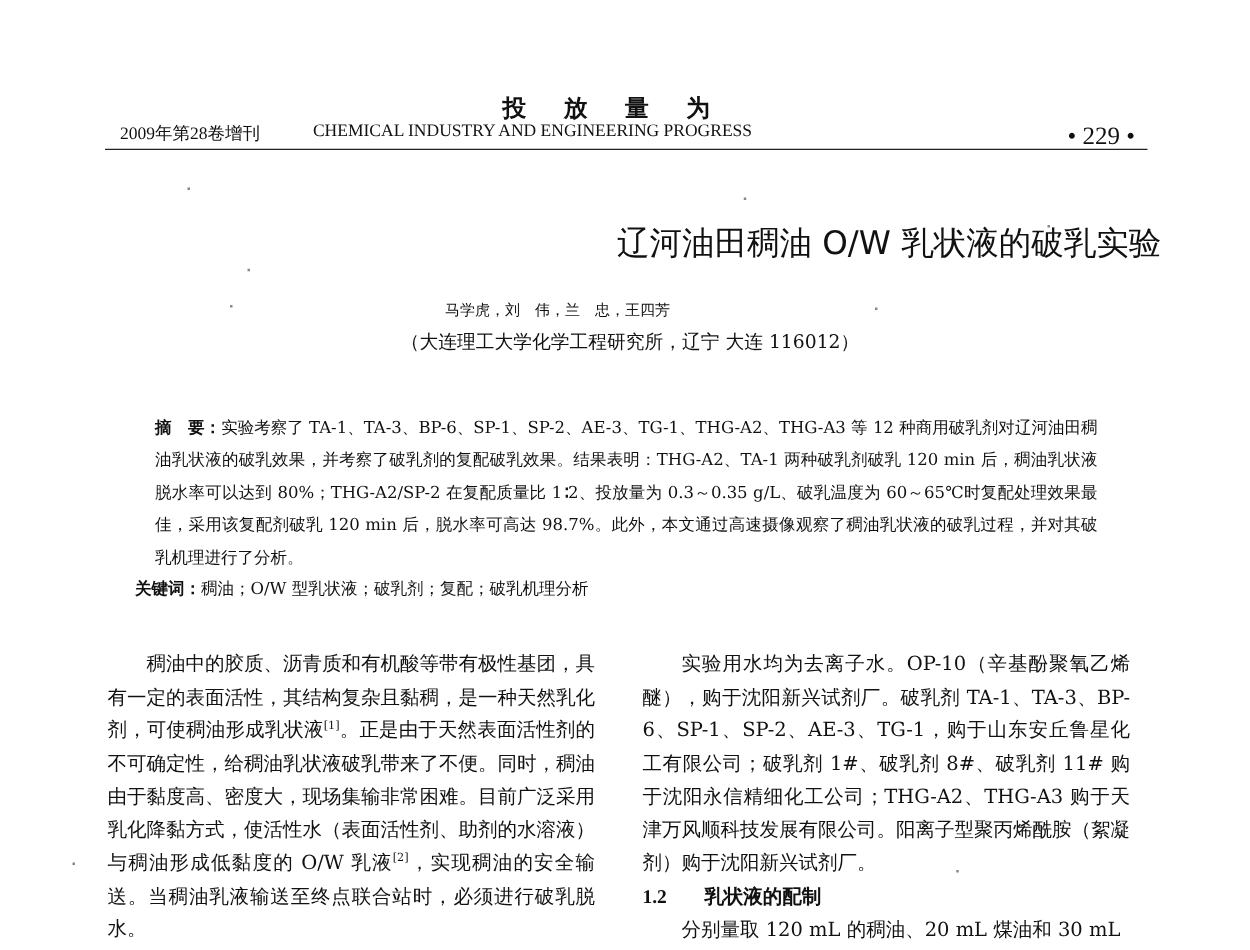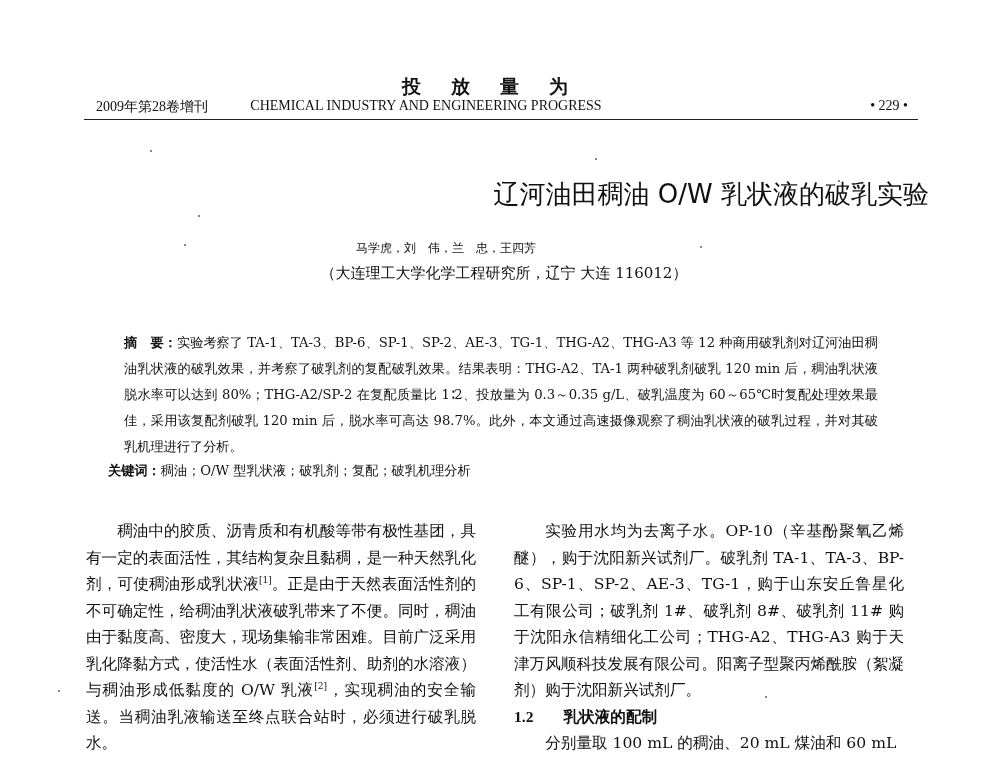--- a/index.html
+++ b/index.html
@@ -1,21 +1,21 @@
 <!DOCTYPE html>
 <html><head>
 <meta charset="utf-8">
 <style>
   html, body { margin: 0; padding: 0; background: #ffffff; }
   body { width: 1000px; height: 760px; position: relative; overflow: hidden; color: #111; font-family: "DejaVu Serif", "Liberation Serif", serif; }
   .abs { position: absolute; }
   .journal-cn { left: 0; width: 1000px; top: 74px; text-align: center; font-size: 19px; font-weight: bold; letter-spacing: 30px; }
   .header-left { left: 96px; top: 98px; font-size: 14px; font-family: "Liberation Serif", serif; }
   .header-center { left: 0; width: 852px; top: 98px; text-align: center; font-size: 14px; font-family: "Liberation Serif", serif; }
-  .header-right { right: 92px; top: 98px; font-size: 14px; font-family: "Liberation Serif", serif; }
+  .header-right { right: 92px; top: 98px; font-size: 20px; font-family: "Liberation Serif", serif; }
   .header-rule { left: 84px; top: 119px; width: 834px; height: 0; border-top: 1.5px solid #222; }
   .title { left: 0; width: 929px; top: 177px; text-align: right; font-size: 26px; font-family: "DejaVu Sans", sans-serif; }
   .authors { left: 0; width: 892px; top: 240px; text-align: center; font-size: 12px; }
   .affil { left: 0; width: 920px; top: 264px; text-align: center; font-size: 15px; margin-left: 44px; }
   .abstract { left: 108px; width: 786px; top: 314px; font-size: 13.2px; line-height: 26px; }
   .abstract .lbl { font-weight: bold; }
   .abstract p { margin: 16px; text-align: justify; text-align-last: left; }
   .keywords { left: 108px; width: 786px; top: 462px; font-size: 13.2px; }
   .keywords .lbl { font-weight: bold; }
   .col { top: 518px; width: 390px; font-size: 15.6px; line-height: 26.5px; }
@@ -48,21 +48,21 @@
   <span class="lbl">关键词：</span><span>稠油；O/W 型乳状液；破乳剂；复配；破乳机理分析</span>
 </div>
 
 <div class="abs col col-left">
   <p><span>稠油中的胶质、沥青质和有机酸等带有极性基团，具有一定的表面活性，其结构复杂且黏稠，是一种天然乳化剂，可使稠油形成乳状液</span><sup>[1]</sup><span>。正是由于天然表面活性剂的不可确定性，给稠油乳状液破乳带来了不便。同时，稠油由于黏度高、密度大，现场集输非常困难。目前广泛采用乳化降黏方式，使活性水（表面活性剂、助剂的水溶液）与稠油形成低黏度的 O/W 乳液</span><sup>[2]</sup><span>，实现稠油的安全输送。当稠油乳液输送至终点联合站时，必须进行破乳脱水。</span></p>
 </div>
 
 <div class="abs col col-right">
   <p>实验用水均为去离子水。OP-10（辛基酚聚氧乙烯醚），购于沈阳新兴试剂厂。破乳剂 TA-1、TA-3、BP-6、SP-1、SP-2、AE-3、TG-1，购于山东安丘鲁星化工有限公司；破乳剂 1#、破乳剂 8#、破乳剂 11# 购于沈阳永信精细化工公司；THG-A2、THG-A3 购于天津万风顺科技发展有限公司。阳离子型聚丙烯酰胺（絮凝剂）购于沈阳新兴试剂厂。</p>
   <p class="section-heading"><span class="num">1.2</span><span>乳状液的配制</span></p>
-  <p>分别量取 100 mL 的稠油、20 mL 煤油和 60 mL</p>
+  <p>分别量取 120 mL 的稠油、20 mL 煤油和 30 mL</p>
 </div>
 
 <div class="speck" style="left:150px;top:150px;"></div>
 <div class="speck" style="left:198px;top:215px;"></div>
 <div class="speck" style="left:184px;top:244px;"></div>
 <div class="speck" style="left:595px;top:158px;"></div>
 <div class="speck" style="left:838px;top:180px;"></div>
 <div class="speck" style="left:700px;top:246px;"></div>
 <div class="speck" style="left:58px;top:690px;"></div>
 <div class="speck" style="left:765px;top:696px;"></div>

